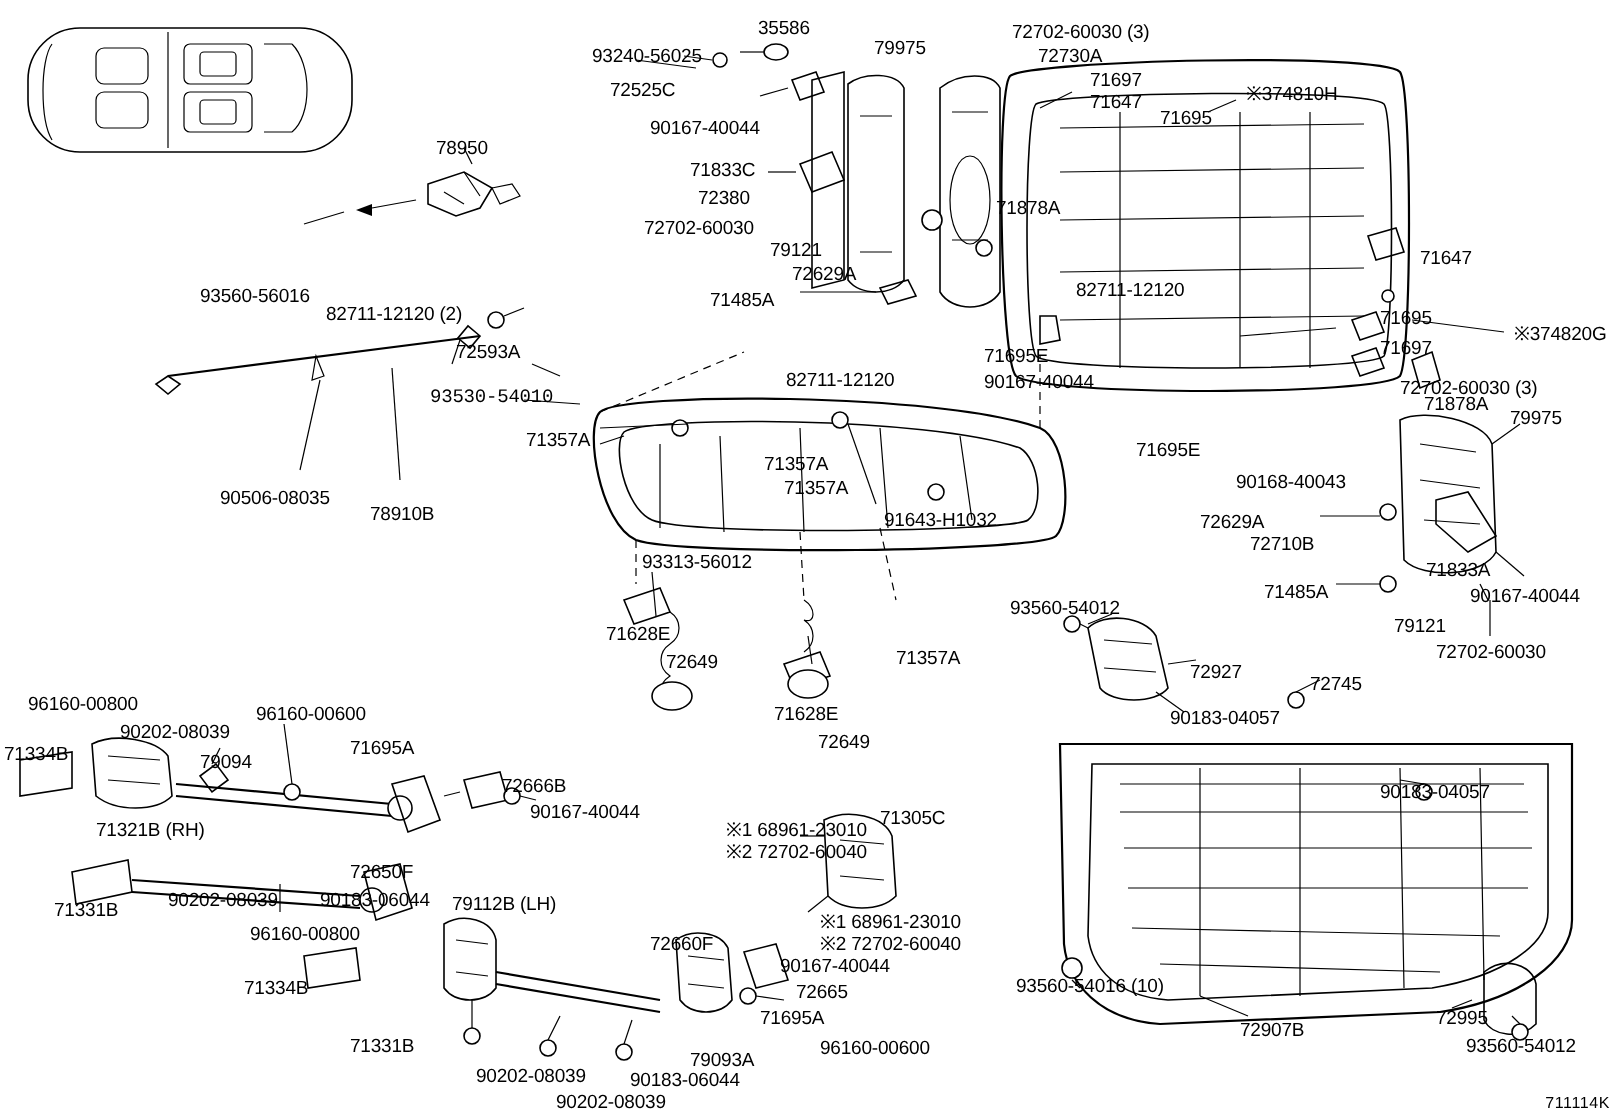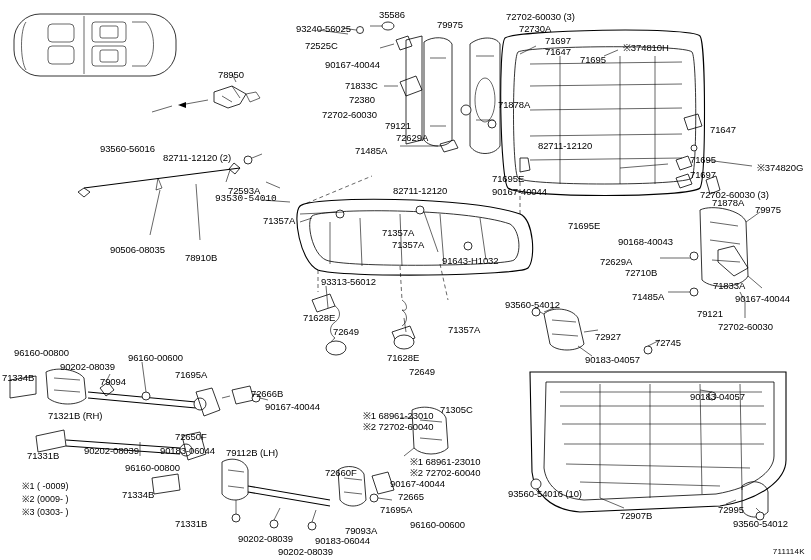--- a/index.html
+++ b/index.html
@@ -210,25 +210,20 @@
       <line class="thin" x1="620" y1="168" x2="668" y2="164"></line>
       <line class="thin" x1="752" y1="166" x2="706" y2="160"></line>
       <line class="thin" x1="266" y1="182" x2="280" y2="188"></line>
       <line class="thin" x1="262" y1="200" x2="290" y2="202"></line>
       <line class="thin" x1="300" y1="222" x2="312" y2="218"></line>
       <line class="thin" x1="556" y1="307" x2="544" y2="312"></line>
       <line class="thin" x1="600" y1="498" x2="624" y2="508"></line>
     </g>
   </svg>
 
-  <div class="notes">
-    <div>※1  (      -0009)</div>
-    <div>※2  (0009-     )</div>
-    <div>※3  (0303-     )</div>
-  </div>
 
   <div class="corner">711114K</div>
 
   <div id="labels">
       <div class="lbl" style="left: 296px; top: 24px;">93240-56025</div>
       <div class="lbl" style="left: 379px; top: 10px;">35586</div>
       <div class="lbl" style="left: 437px; top: 20px;">79975</div>
       <div class="lbl" style="left: 506px; top: 12px;">72702-60030 (3)</div>
       <div class="lbl" style="left: 519px; top: 24px;">72730A</div>
       <div class="lbl" style="left: 545px; top: 36px;">71697</div>
@@ -245,21 +240,21 @@
       <div class="lbl" style="left: 322px; top: 110px;">72702-60030</div>
       <div class="lbl" style="left: 385px; top: 121px;">79121</div>
       <div class="lbl" style="left: 396px; top: 133px;">72629A</div>
       <div class="lbl" style="left: 710px; top: 125px;">71647</div>
       <div class="lbl" style="left: 538px; top: 141px;">82711-12120</div>
       <div class="lbl" style="left: 355px; top: 146px;">71485A</div>
       <div class="lbl" style="left: 163px; top: 153px;">82711-12120 (2)</div>
       <div class="lbl" style="left: 690px; top: 155px;">71695</div>
       <div class="lbl" style="left: 757px; top: 163px;">※374820G</div>
       <div class="lbl" style="left: 690px; top: 170px;">71697</div>
-      <div class="lbl" style="left: 228px; top: 186px;">72593A</div>
+      <div class="lbl" style="left: 228px; top: 172px;">72593A</div>
       <div class="lbl" style="left: 492px; top: 174px;">71695E</div>
       <div class="lbl" style="left: 492px; top: 187px;">90167-40044</div>
       <div class="lbl" style="left: 215px; top: 194px; font-family: Liberation Mono, monospace;">93530-54010</div>
       <div class="lbl" style="left: 393px; top: 186px;">82711-12120</div>
       <div class="lbl" style="left: 712px; top: 198px;">71878A</div>
       <div class="lbl" style="left: 700px; top: 190px;">72702-60030 (3)</div>
       <div class="lbl" style="left: 755px; top: 205px;">79975</div>
       <div class="lbl" style="left: 263px; top: 216px;">71357A</div>
       <div class="lbl" style="left: 382px; top: 228px;">71357A</div>
       <div class="lbl" style="left: 568px; top: 221px;">71695E</div>

